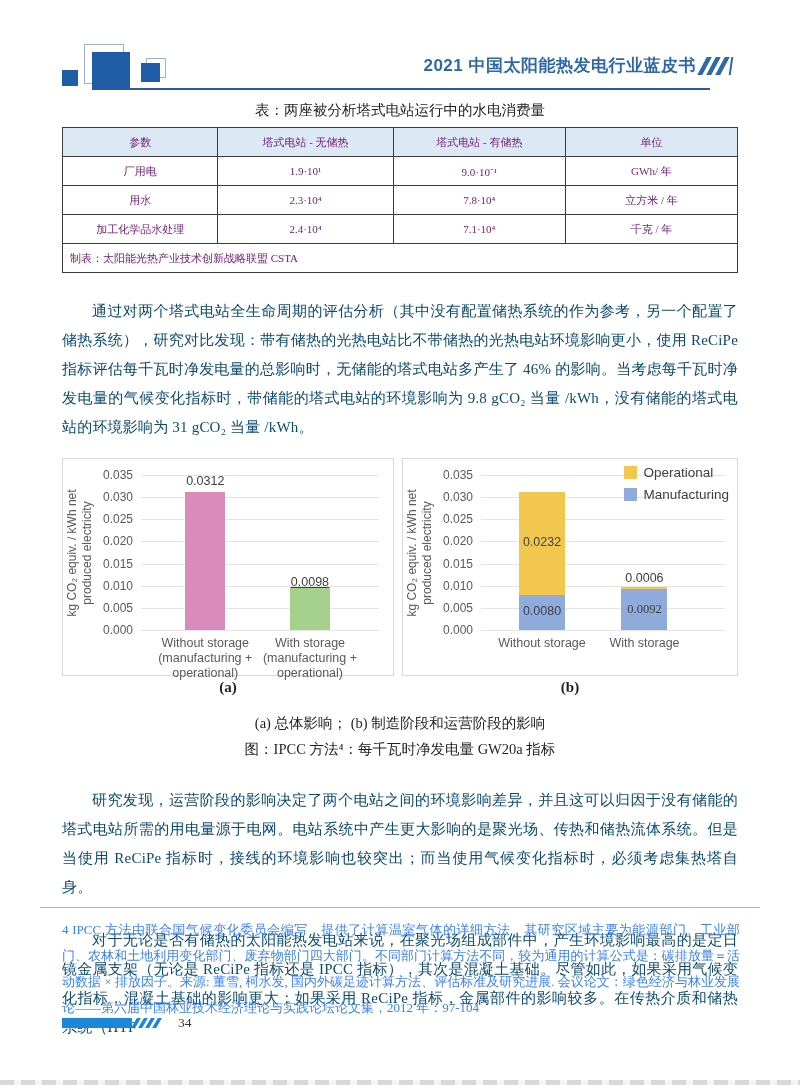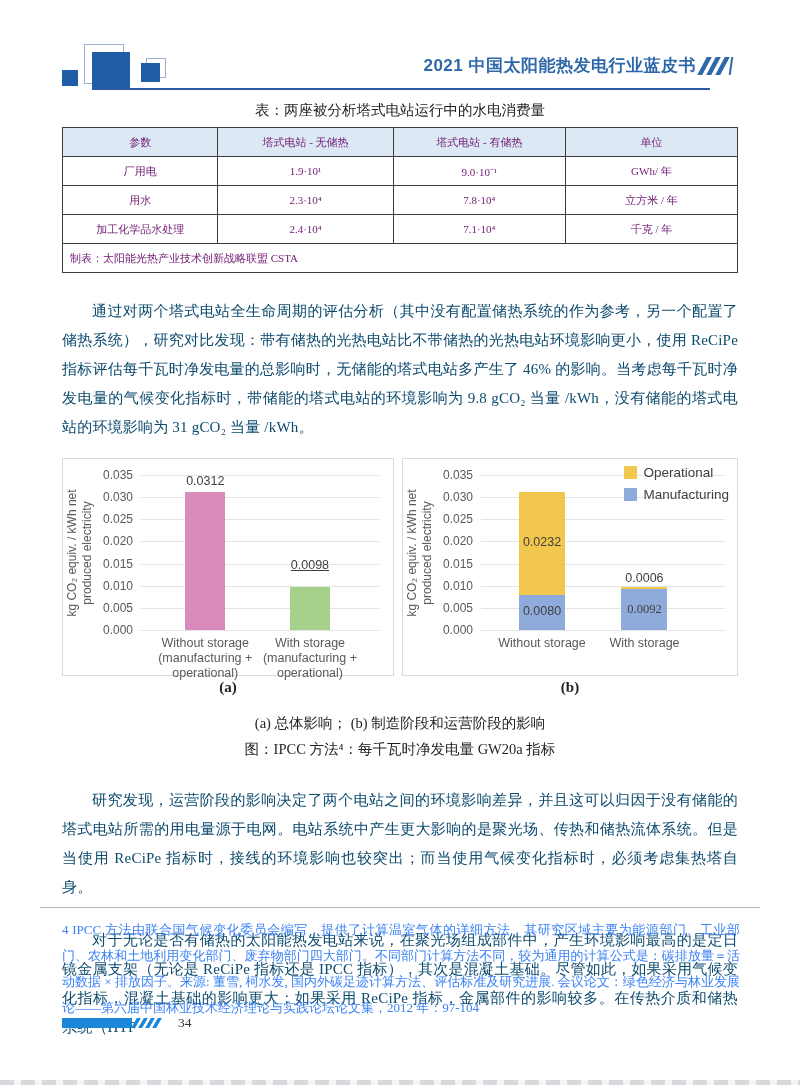--- a/index.html
+++ b/index.html
@@ -157,21 +157,21 @@
           <div class="tick-label" style="left: 34px; top: 141.857px; width: 36px;">0.005</div>
           <div class="gridline" style="left: 78px; top: 148.857px; width: 238px;"></div>
           <div class="tick-label" style="left: 34px; top: 164px; width: 36px;">0.000</div>
           <div class="gridline" style="left: 78px; top: 171px; width: 238px;"></div>
           <div class="bar-seg" style="left: 122.26px; top: 32.8286px; width: 40px; height: 138.171px; background: rgb(217, 139, 187);"></div>
           <div class="bar-label" style="left: 102.26px; top: 14.8286px; width: 80px;">0.0312</div>
           <div class="xcat" style="left: 77.26px; top: 177px; width: 130px;">Without storage
 (manufacturing +
 operational)</div>
           <div class="bar-seg" style="left: 226.98px; top: 127.6px; width: 40px; height: 43.4px; background: rgb(166, 209, 140);"></div>
-          <div class="bar-label" style="left: 206.98px; top: 99px; width: 80px; text-decoration: underline;">0.0098</div>
+          <div class="bar-label" style="left: 206.98px; top: 116px; width: 80px; text-decoration: underline;">0.0098</div>
           <div class="xcat" style="left: 181.98px; top: 177px; width: 130px;">With storage
 (manufacturing +
 operational)</div>
         </div>
       <div class="chart-box b" id="chart-b">
           <div class="ylab" style="left: -72px; top: 77.5px; width: 180px; height: 32px;">kg CO₂ equiv. / kWh net
 produced electricity</div>
           <div class="tick-label" style="left: 34px; top: 9px; width: 36px;">0.035</div>
           <div class="gridline" style="left: 78px; top: 16px; width: 244px;"></div>
           <div class="tick-label" style="left: 34px; top: 31.1429px; width: 36px;">0.030</div>

